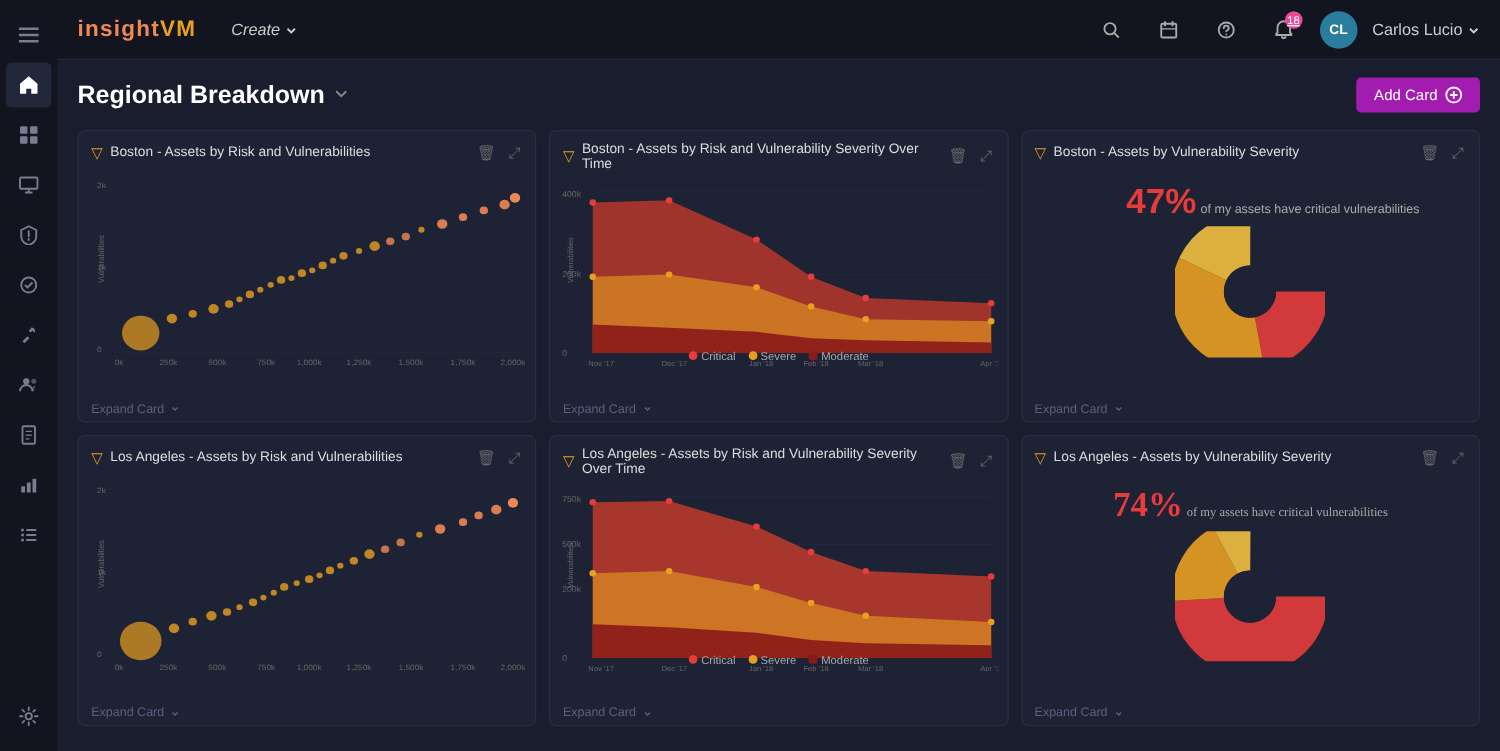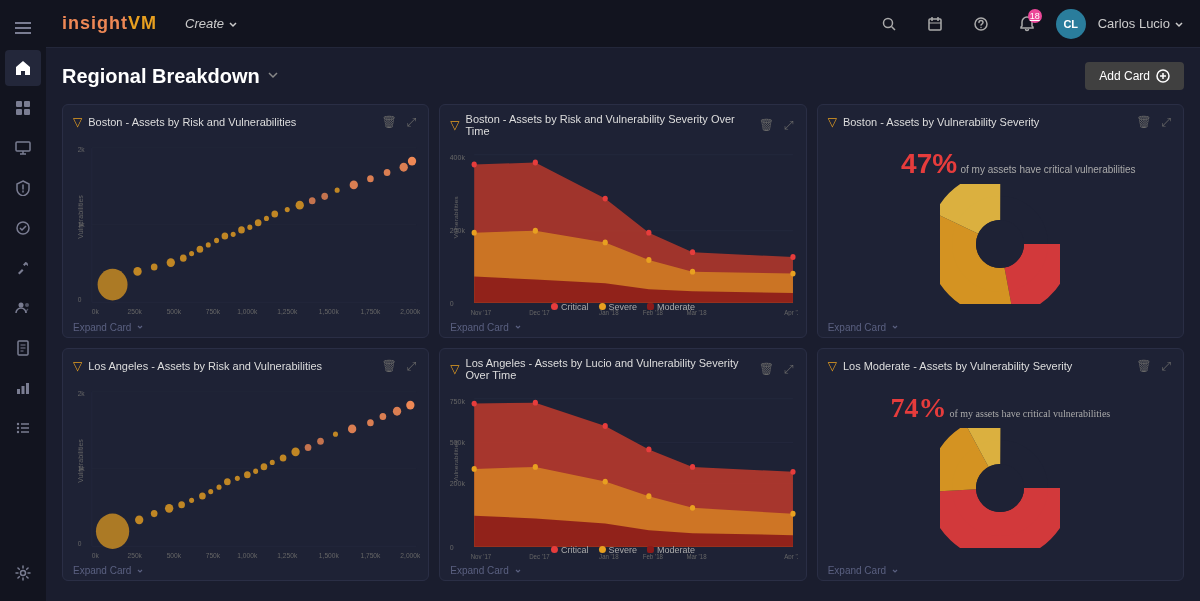--- a/index.html
+++ b/index.html
@@ -110,21 +110,21 @@
     .page-title-row {
       display: flex; align-items: center; gap: 6px;
     }
     .page-title {
       font-size: 20px; font-weight: 600; color: #fff;
     }
     .page-title-chevron {
       color: #888; font-size: 14px; cursor: pointer;
     }
     .add-card-btn {
-      background: #404040;
+      background: #a21caf;
       border: none; color: #fff;
       font-size: 12px; padding: 7px 14px;
       border-radius: 4px; cursor: pointer;
       display: flex; align-items: center; gap: 6px;
     }
 
     
     .dashboard-grid {
       display: grid;
       grid-template-columns: repeat(3, 1fr);
@@ -168,20 +168,21 @@
       padding: 4px 8px 2px 8px;
       position: relative;
       overflow: hidden;
     }
     .card-footer {
       padding: 4px 10px;
       font-size: 10px; color: #5a6080;
       display: flex; align-items: center; gap: 4px;
       cursor: pointer;
       flex-shrink: 0;
+      margin-top: 22px;
     }
     .scatter-svg { width: 100%; height: 100%; }
     .line-svg { width: 100%; height: 100%; }
     .pie-percentage {
       font-size: 30px; font-weight: bold; color: #e85;
       display: inline;
     }
     .pie-desc { font-size: 10px; color: #aaa; text-align: center; line-height: 1.3; margin-bottom: 8px; }
     .chart-legend {
       display: flex; gap: 10px; font-size: 9px; color: #aaa; margin-top: 3px; justify-content: space-between;
@@ -591,21 +592,21 @@
           <svg width="10" height="10" viewBox="0 0 10 10">
               <path d="M3 4l2 2 2-2" fill="none" stroke="currentColor" stroke-width="1.2"></path>
             </svg>
         </div>
       </div>
 
       <div class="card">
         <div class="card-header">
           <div class="card-title-row">
             <span class="card-filter-icon">▽</span>
-            <span class="card-title">Los Angeles - Assets by Lucio and Vulnerability Severity Over Time</span>
+            <span class="card-title">Los Angeles - Assets by Risk and Vulnerability Severity Over Time</span>
           </div>
           <div class="card-actions">
             <button class="card-action-btn">🗑</button>
             <button class="card-action-btn">⤢</button>
           </div>
         </div>
         <div class="card-body">
           <svg class="line-svg" viewBox="0 0 400 175" preserveAspectRatio="none">
             <text x="2" y="15" fill="#666" font-size="8">750k</text>
             <text x="2" y="57" fill="#666" font-size="8">500k</text>
@@ -652,21 +653,21 @@
           <svg width="10" height="10" viewBox="0 0 10 10">
               <path d="M3 4l2 2 2-2" fill="none" stroke="currentColor" stroke-width="1.2"></path>
             </svg>
         </div>
       </div>
 
       <div class="card">
         <div class="card-header">
           <div class="card-title-row">
             <span class="card-filter-icon">▽</span>
-            <span class="card-title">Los Moderate - Assets by Vulnerability Severity</span>
+            <span class="card-title">Los Angeles - Assets by Vulnerability Severity</span>
           </div>
           <div class="card-actions">
             <button class="card-action-btn">🗑</button>
             <button class="card-action-btn">⤢</button>
           </div>
         </div>
         <div class="card-body" style="display:flex;flex-direction:column;align-items:center;justify-content:center;padding:10px;font-family:Liberation Serif, serif;">
           <div style="margin-bottom:4px;text-align:center;">
             <span class="pie-percentage" style="font-size:28px;font-weight:bold;color:#e63c3c;">74%</span>
             <span class="pie-desc" style="font-size:10px;color:#aaa;">of my assets have critical vulnerabilities</span>

